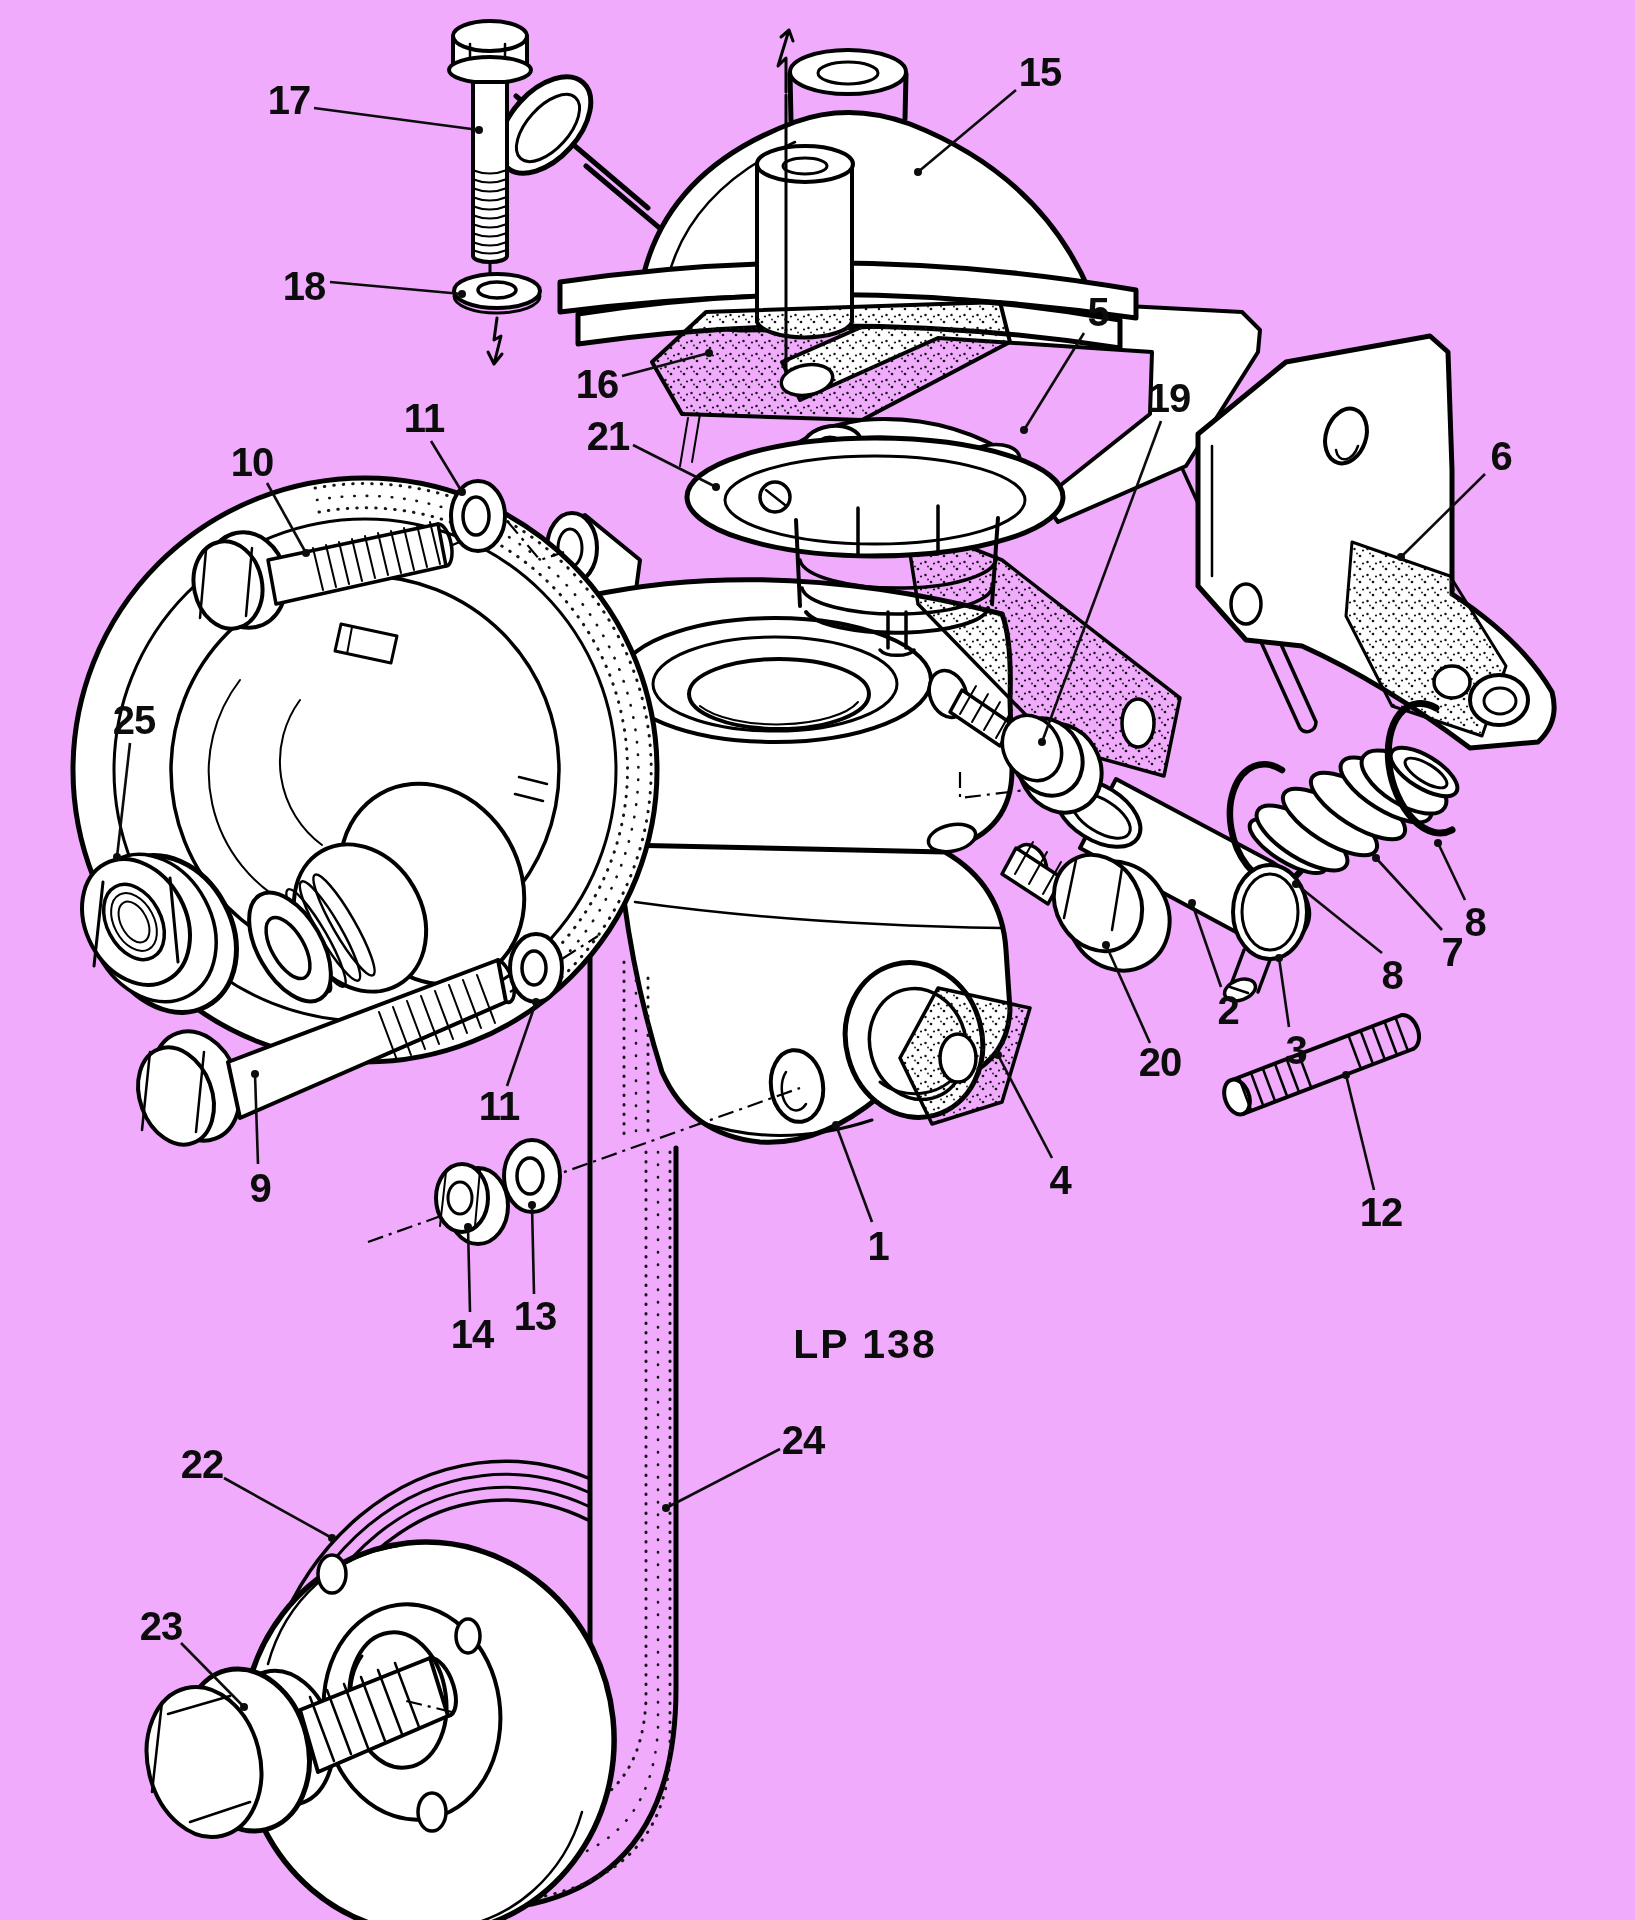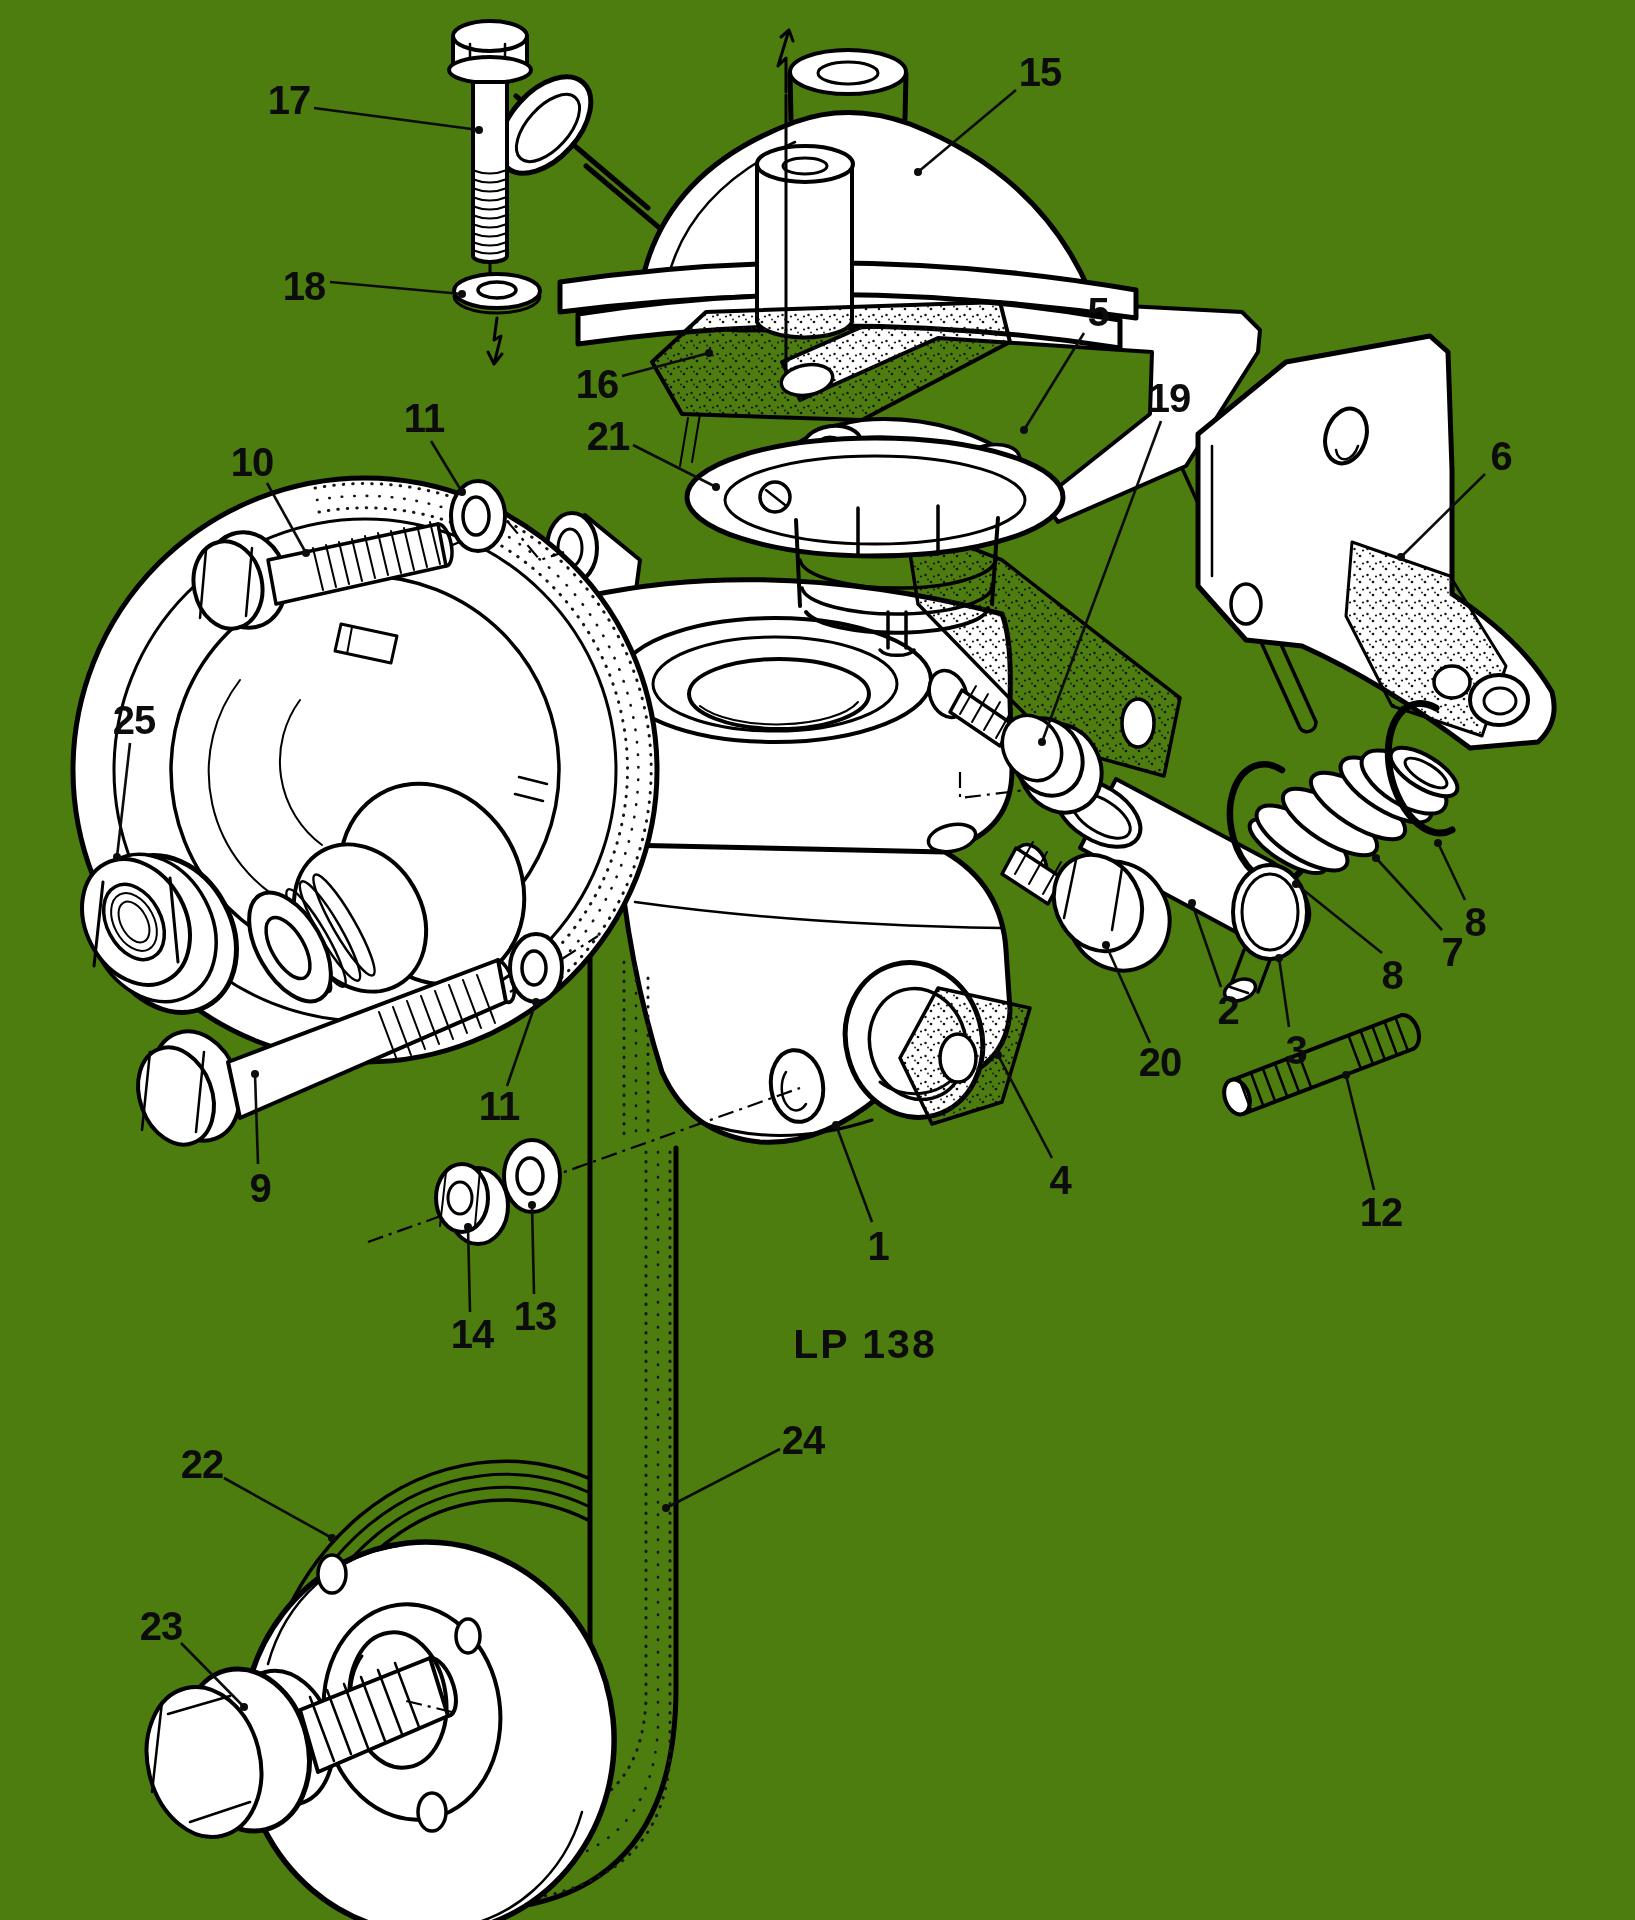--- a/index.html
+++ b/index.html
@@ -1,16 +1,16 @@
 <!DOCTYPE html>
 <html><head>
 <meta charset="utf-8">
 <style>
   html,body{margin:0;padding:0;background:#ffffff;}
-  .stage{width:1635px;height:1920px;position:relative;background:#4d7c0f;overflow:hidden;}
+  .stage{width:1635px;height:1920px;position:relative;background:#f0abfc;overflow:hidden;}
   svg{display:block;}
   
   .s55{stroke:#000;stroke-width:5.5;fill:none;stroke-linecap:round;stroke-linejoin:round;}
   .s5{stroke:#000;stroke-width:5;fill:none;stroke-linecap:round;stroke-linejoin:round;}
   .s4{stroke:#000;stroke-width:4;fill:none;stroke-linecap:round;stroke-linejoin:round;}
   .s35{stroke:#000;stroke-width:3.5;fill:none;stroke-linecap:round;stroke-linejoin:round;}
   .s3{stroke:#000;stroke-width:3;fill:none;stroke-linecap:round;stroke-linejoin:round;}
   .s25{stroke:#000;stroke-width:2.5;fill:none;stroke-linecap:round;stroke-linejoin:round;}
   .s2{stroke:#000;stroke-width:2;fill:none;stroke-linecap:round;stroke-linejoin:round;}
   .wf{fill:#ffffff;}

